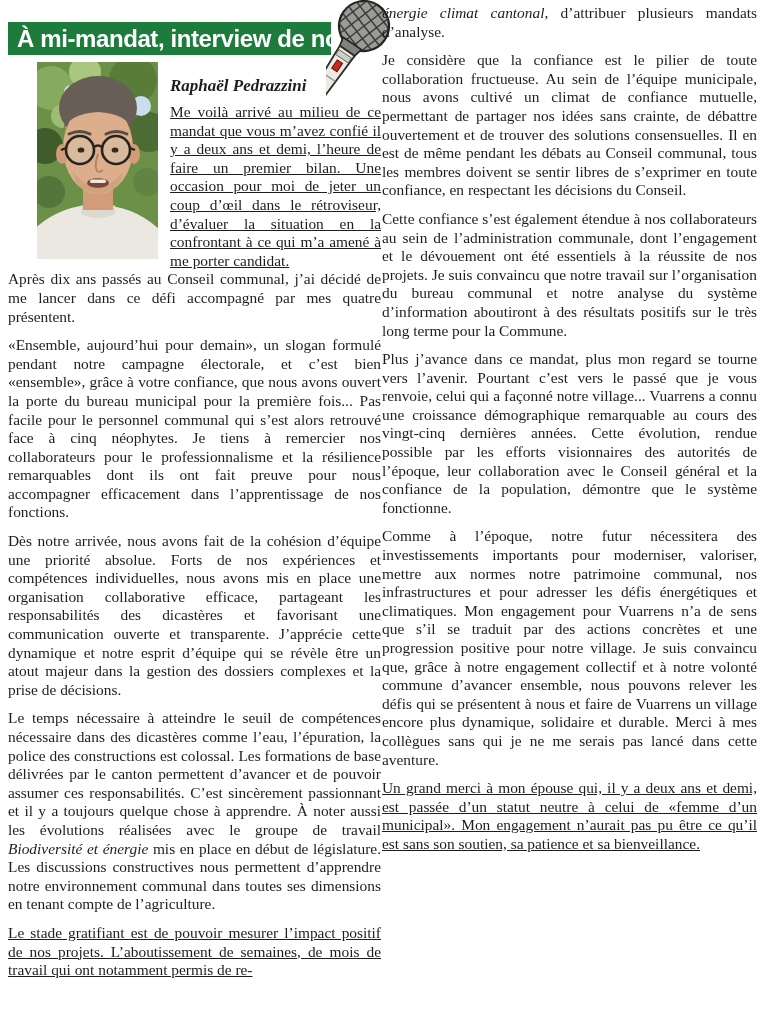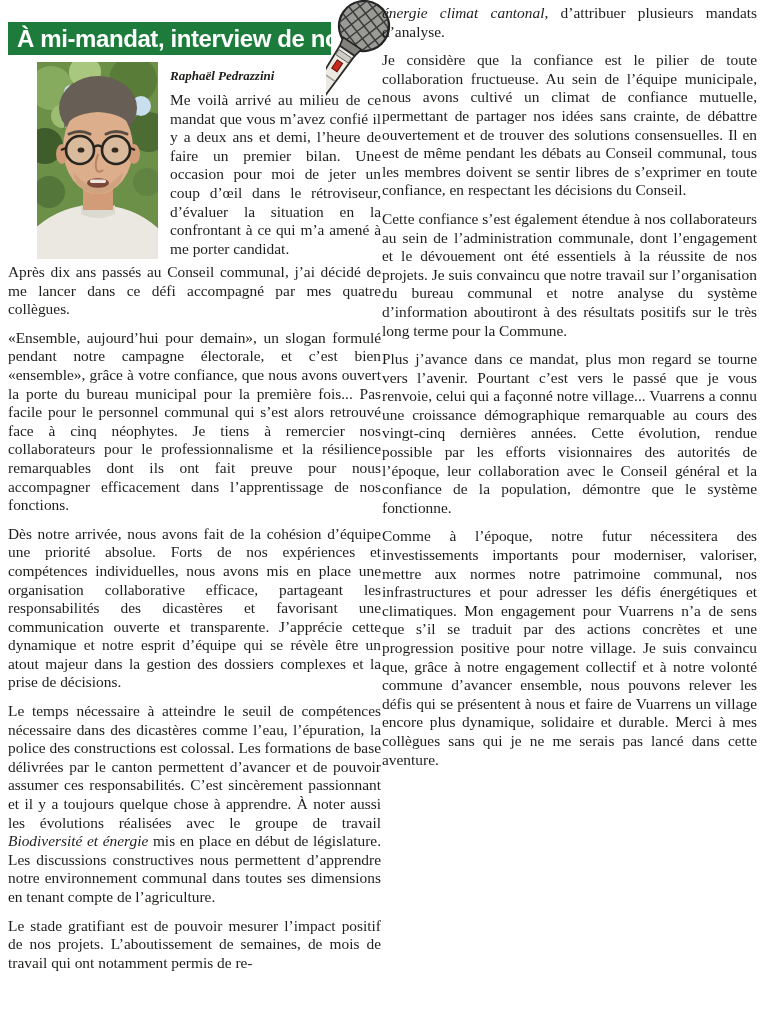--- a/index.html
+++ b/index.html
@@ -45,32 +45,32 @@
     float:left;
     width:121px; height:197px;
     margin:0 12px 4px 29px;
     overflow:hidden;
   }
   .photo-frame svg { display:block; }
 
   .portrait-name {
     font-weight:bold;
     font-style:italic;
-    font-size:13px;
-    margin:6px 0 7px 0;
+    font-size:17px;
+    margin:14px 0 7px 0;
   }
 
   p.body-par {
     font-size:15.4px;
     line-height:18.6px;
     text-align:justify;
     hyphens:auto; -webkit-hyphens:auto;
     margin-bottom:10px;
   }
-  p.body-par:last-child { margin-bottom:0; }
+  p.body-par:last-child { margin-bottom:0;text-decoration:underline; }
 </style>
 </head>
 <body>
 
 <div class="page">
 
   <div class="col col-left">
 
     <div class="banner">
       <span class="banner-title">À mi-mandat, interview de nos élus</span>
@@ -162,28 +162,29 @@
           <path d="M 36 110 Q 61 140 86 110 Q 84 128 61 132 Q 38 128 36 110 Z" fill="#c59a78" opacity="0.55"></path>
 
           <ellipse cx="61" cy="121" rx="11" ry="4.8" fill="#7c4638"></ellipse>
           <rect x="53" y="117.5" width="16" height="3.4" rx="1.6" fill="#efe7dd"></rect>
         </svg>
       </div>
       <div class="portrait-name">Raphaël Pedrazzini</div>
       <p class="body-par"><span>Me voilà arrivé au milieu de ce mandat que vous m’avez confié il y a deux ans et demi, l’heure de faire un premier bilan. Une occasion pour moi de jeter un coup d’œil dans le rétroviseur, d’évaluer la situation en la confrontant à ce qui m’a amené à me porter candidat.</span></p>
     </div>
 
-    <p class="body-par"><span>Après dix ans passés au Conseil communal, j’ai décidé de me lancer dans ce défi accompagné par mes quatre collègues.</span></p>
+    <p class="body-par"><span>Après dix ans passés au Conseil communal, j’ai décidé de me lancer dans ce défi accompagné par mes quatre présentent.</span></p>
     <p class="body-par"><span>«Ensemble, aujourd’hui pour demain», un slogan formulé pendant notre campagne électorale, et c’est bien «ensemble», grâce à votre confiance, que nous avons ouvert la porte du bureau municipal pour la première fois... Pas facile pour le personnel communal qui s’est alors retrouvé face à cinq néophytes. Je tiens à remercier nos collaborateurs pour le professionnalisme et la résilience remarquables dont ils ont fait preuve pour nous accompagner efficacement dans l’apprentissage de nos fonctions.</span></p>
     <p class="body-par"><span>Dès notre arrivée, nous avons fait de la cohésion d’équipe une priorité absolue. Forts de nos expériences et compétences individuelles, nous avons mis en place une organisation collaborative efficace, partageant les responsabilités des dicastères et favorisant une communication ouverte et transparente. J’apprécie cette dynamique et notre esprit d’équipe qui se révèle être un atout majeur dans la gestion des dossiers complexes et la prise de décisions.</span></p>
     <p class="body-par"><span>Le temps nécessaire à atteindre le seuil de compétences nécessaire dans des dicastères comme l’eau, l’épuration, la police des constructions est colossal. Les formations de base délivrées par le canton permettent d’avancer et de pouvoir assumer ces responsabilités. C’est sincèrement passionnant et il y a toujours quelque chose à apprendre. À noter aussi les évolutions réalisées avec le groupe de travail </span><i>Biodiversité et énergie</i><span> mis en place en début de législature. Les discussions constructives nous permettent d’apprendre notre environnement communal dans toutes ses dimensions en tenant compte de l’agriculture.</span></p>
     <p class="body-par"><span>Le stade gratifiant est de pouvoir mesurer l’impact positif de nos projets. L’aboutissement de semaines, de mois de travail qui ont notamment permis de re-</span></p>
   </div>
 
   <div class="col col-right">
     <p class="body-par"><i>énergie climat cantonal</i><span>, d’attribuer plusieurs mandats d’analyse.</span></p>
     <p class="body-par"><span>Je considère que la confiance est le pilier de toute collaboration fructueuse. Au sein de l’équipe municipale, nous avons cultivé un climat de confiance mutuelle, permettant de partager nos idées sans crainte, de débattre ouvertement et de trouver des solutions consensuelles. Il en est de même pendant les débats au Conseil communal, tous les membres doivent se sentir libres de s’exprimer en toute confiance, en respectant les décisions du Conseil.</span></p>
     <p class="body-par"><span>Cette confiance s’est également étendue à nos collaborateurs au sein de l’administration communale, dont l’engagement et le dévouement ont été essentiels à la réussite de nos projets. Je suis convaincu que notre travail sur l’organisation du bureau communal et notre analyse du système d’information aboutiront à des résultats positifs sur le très long terme pour la Commune.</span></p>
     <p class="body-par"><span>Plus j’avance dans ce mandat, plus mon regard se tourne vers l’avenir. Pourtant c’est vers le passé que je vous renvoie, celui qui a façonné notre village... Vuarrens a connu une croissance démographique remarquable au cours des vingt-cinq dernières années. Cette évolution, rendue possible par les efforts visionnaires des autorités de l’époque, leur collaboration avec le Conseil général et la confiance de la population, démontre que le système fonctionne.</span></p>
     <p class="body-par"><span>Comme à l’époque, notre futur nécessitera des investissements importants pour moderniser, valoriser, mettre aux normes notre patrimoine communal, nos infrastructures et pour adresser les défis énergétiques et climatiques. Mon engagement pour Vuarrens n’a de sens que s’il se traduit par des actions concrètes et une progression positive pour notre village. Je suis convaincu que, grâce à notre engagement collectif et à notre volonté commune d’avancer ensemble, nous pouvons relever les défis qui se présentent à nous et faire de Vuarrens un village encore plus dynamique, solidaire et durable. Merci à mes collègues sans qui je ne me serais pas lancé dans cette aventure.</span></p>
+    <p class="body-par"><span>Un grand merci à mon épouse qui, il y a deux ans et demi, est passée d’un statut neutre à celui de «femme d’un municipal». Mon engagement n’aurait pas pu être ce qu’il est sans son soutien, sa patience et sa bienveillance.</span></p>
   </div>
 
 </div>
 
 </body></html>

